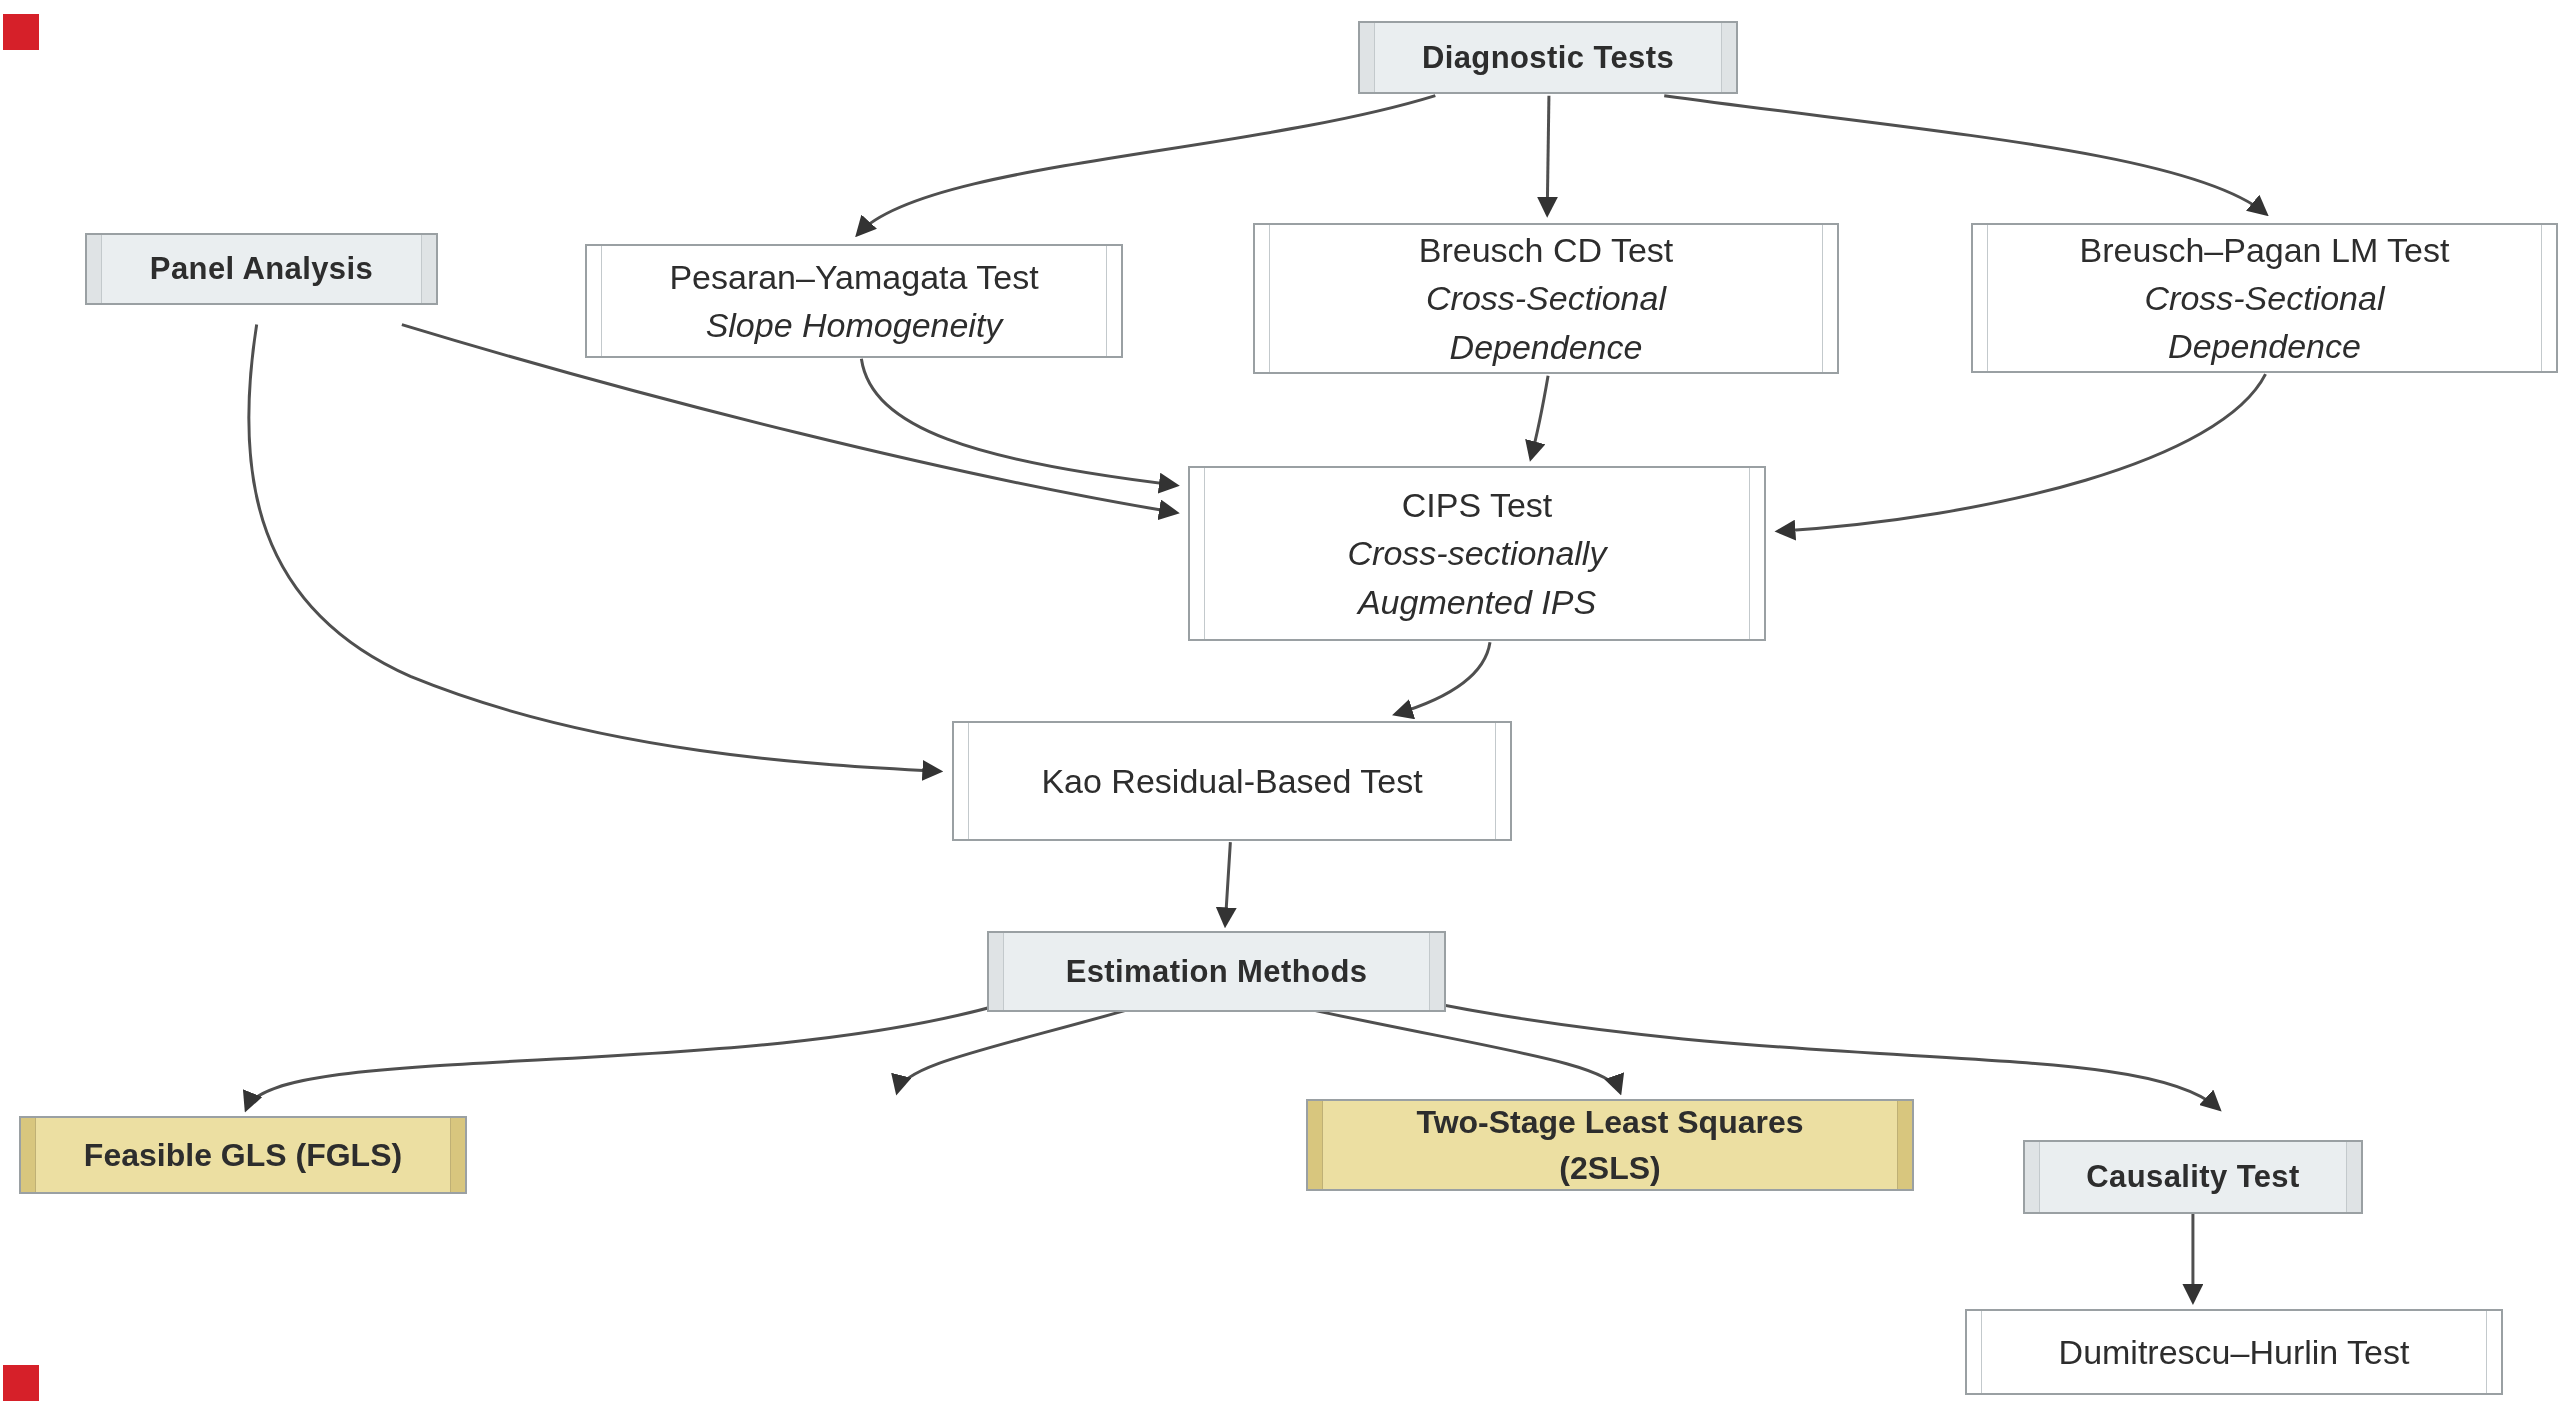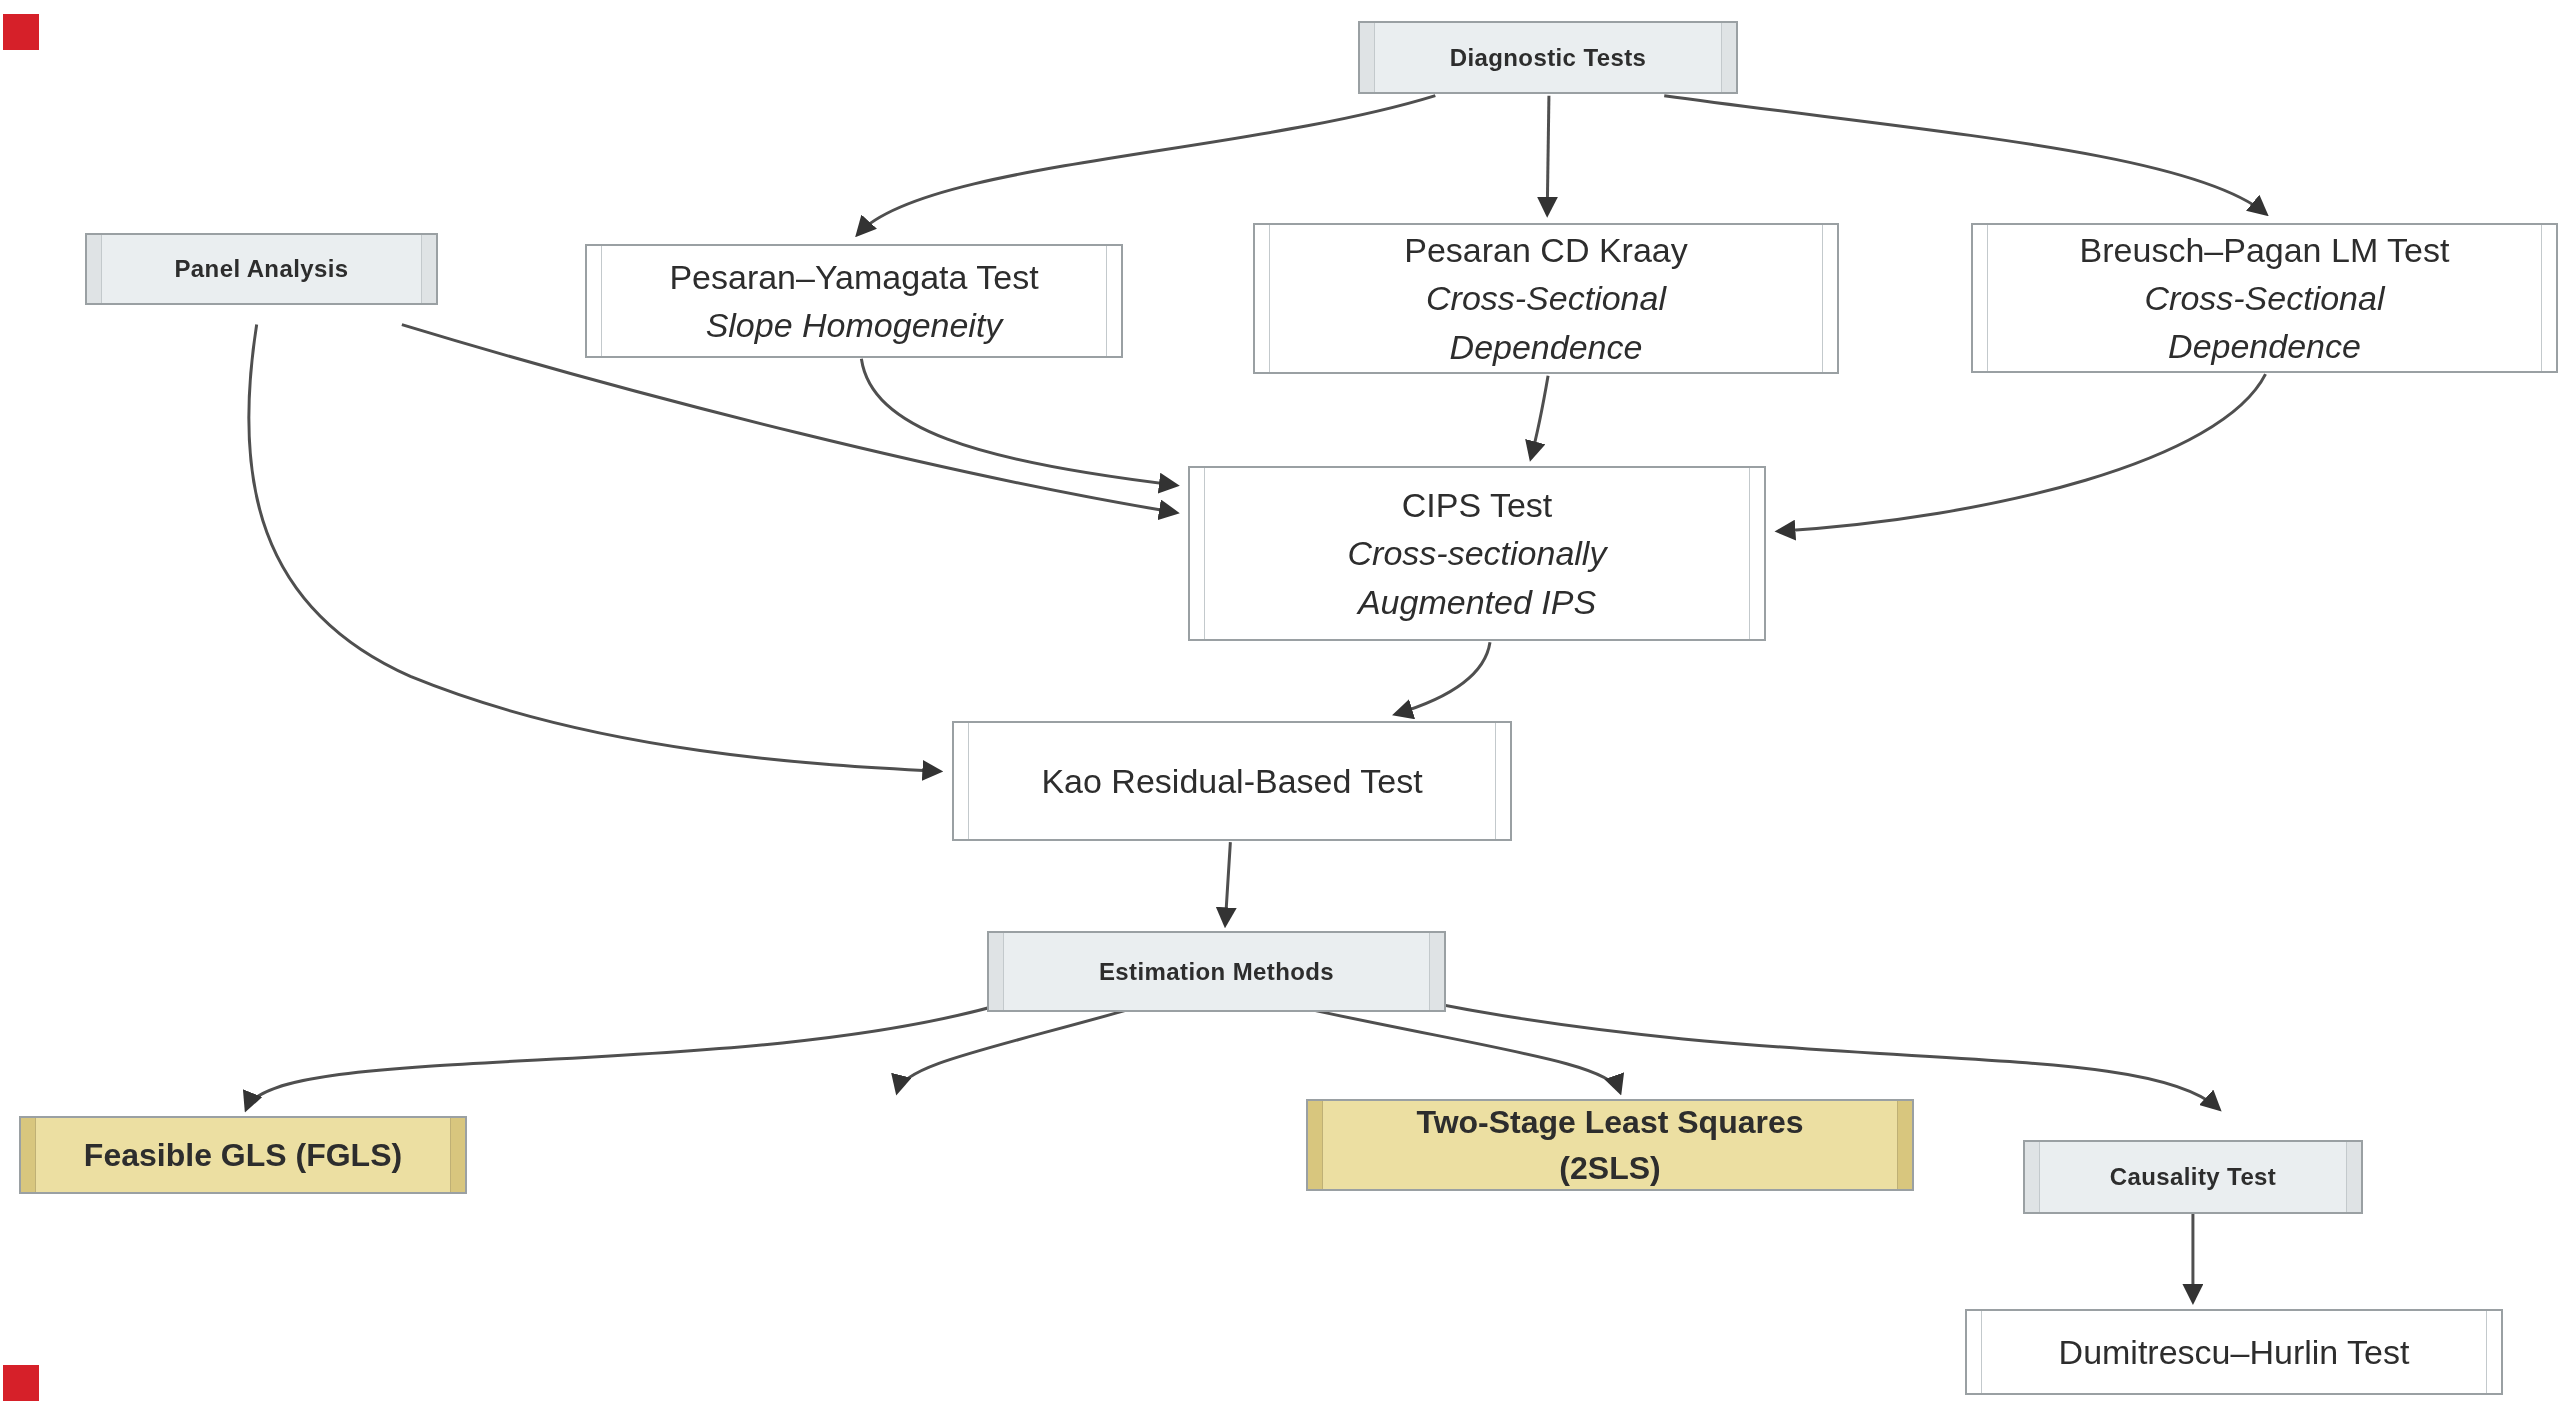--- a/index.html
+++ b/index.html
@@ -20,21 +20,21 @@
   .node .inner{position:absolute;top:0;bottom:0;left:13.7px;right:13.7px;
                display:flex;flex-direction:column;justify-content:center;align-items:center;
                text-align:center;border-left:1.7px solid var(--inner-line);border-right:1.7px solid var(--inner-line);}
   .node .line{display:block;white-space:nowrap;}
 
   .plain{background:var(--plain-fill);}
   .plain .inner{background:var(--plain-fill);font-size:34px;line-height:1.42;font-weight:400;}
   .plain .sub{font-style:italic;}
 
   .header{background:var(--header-bar);}
-  .header .inner{background:var(--header-fill);font-size:24px;font-weight:700;letter-spacing:0.4px;}
+  .header .inner{background:var(--header-fill);font-size:31px;font-weight:700;letter-spacing:0.4px;}
 
   .accent{background:var(--accent-bar);}
   .accent .inner{background:var(--accent-fill);border-left-color:var(--accent-inner-line);
                  border-right-color:var(--accent-inner-line);
                  font-size:32px;line-height:1.45;font-weight:700;}
 
   .red-marker{position:absolute;width:36px;height:36px;background:var(--marker-red);}
 
   
   #n-diagnostic{left:1358px;top:21.4px;width:380px;height:73px;}
@@ -96,21 +96,21 @@
 
   <div class="node plain" id="n-py">
     <div class="inner">
       <span class="line">Pesaran–Yamagata Test</span>
       <span class="line sub">Slope Homogeneity</span>
     </div>
   </div>
 
   <div class="node plain" id="n-cd">
     <div class="inner">
-      <span class="line">Pesaran CD Kraay</span>
+      <span class="line">Breusch CD Test</span>
       <span class="line sub">Cross-Sectional</span>
       <span class="line sub">Dependence</span>
     </div>
   </div>
 
   <div class="node plain" id="n-bp">
     <div class="inner">
       <span class="line">Breusch–Pagan LM Test</span>
       <span class="line sub">Cross-Sectional</span>
       <span class="line sub">Dependence</span>

